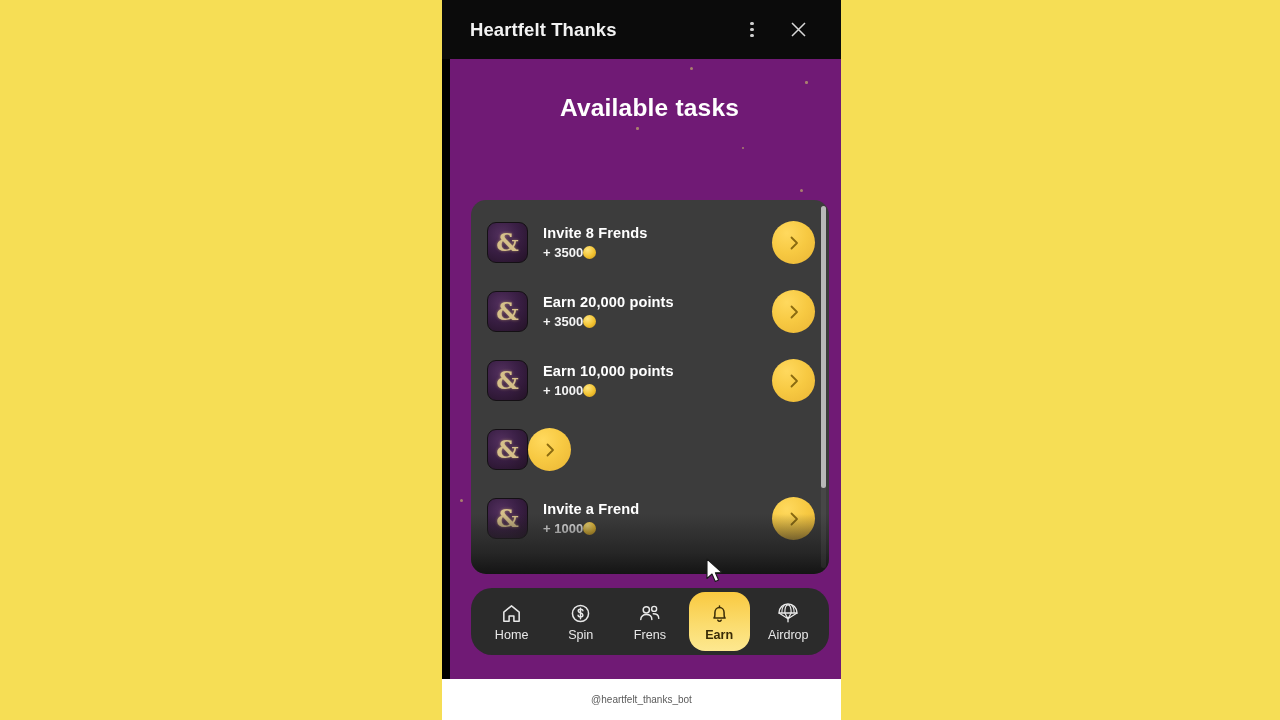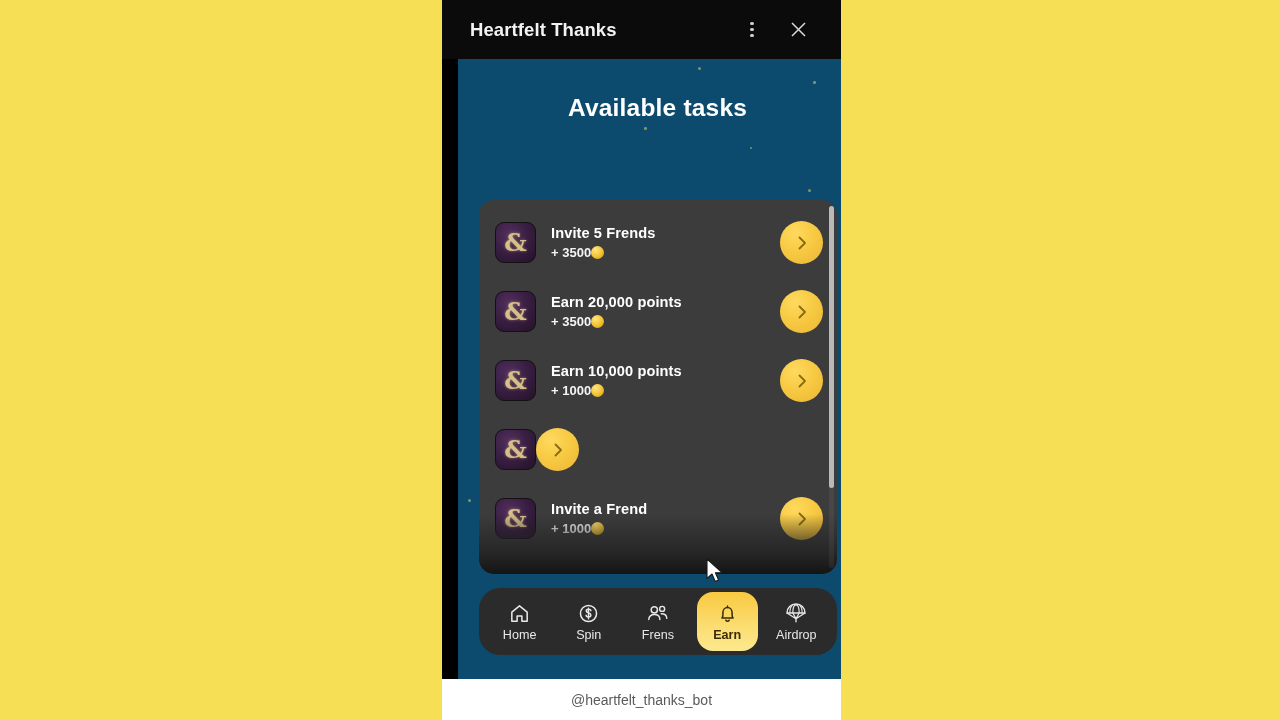--- a/index.html
+++ b/index.html
@@ -55,24 +55,24 @@
     border-radius: 50%;
     background: #cfcfcf;
     margin: 1.5px 0;
   }
   #menu-icon { flex-direction: column; }
   #close-icon svg { display: block; }
 
   
   #app-body {
     position: absolute;
-    left: 16px; top: 59px;
+    left: 8px; top: 59px;
     width: 100%;
     height: 620px;
-    background: #0c4a6e;
+    background: #701a75;
     overflow: hidden;
   }
 
   
   .particle {
     position: absolute;
     border-radius: 50%;
     background: #d9d36a;
     opacity: .55;
     pointer-events: none;
@@ -253,21 +253,21 @@
     left: 0; bottom: 0;
     width: 100%;
     height: 41px;
     background: #ffffff;
     display: flex;
     align-items: center;
     justify-content: center;
   }
   #bot-handle {
     color: #5a5a5a;
-    font-size: 14px;
+    font-size: 10px;
   }
 
   
   #mouse-cursor {
     position: absolute;
     left: 706px;
     top: 558px;
     pointer-events: none;
     z-index: 99;
   }
@@ -313,21 +313,21 @@
     <div id="page-title">Available tasks</div>
 
     <div id="tasks-card">
       <div id="tasks-scroll">
 
         <div class="task-row">
           <div class="task-icon">
               <span>&amp;</span>
             </div>
           <div class="task-text">
-            <div class="task-title">Invite 5 Frends</div>
+            <div class="task-title">Invite 8 Frends</div>
             <div class="task-reward">
               <span>+ 3500</span>
               <span class="coin"></span>
             </div>
           </div>
           <div class="task-go">
             <svg width="14" height="14" viewBox="0 0 14 14">
                 <path d="M4.5 1.5 L10 7 L4.5 12.5" stroke="#8a6a10" stroke-width="1.8" fill="none" stroke-linecap="round" stroke-linejoin="round"></path>
               </svg>
           </div>

